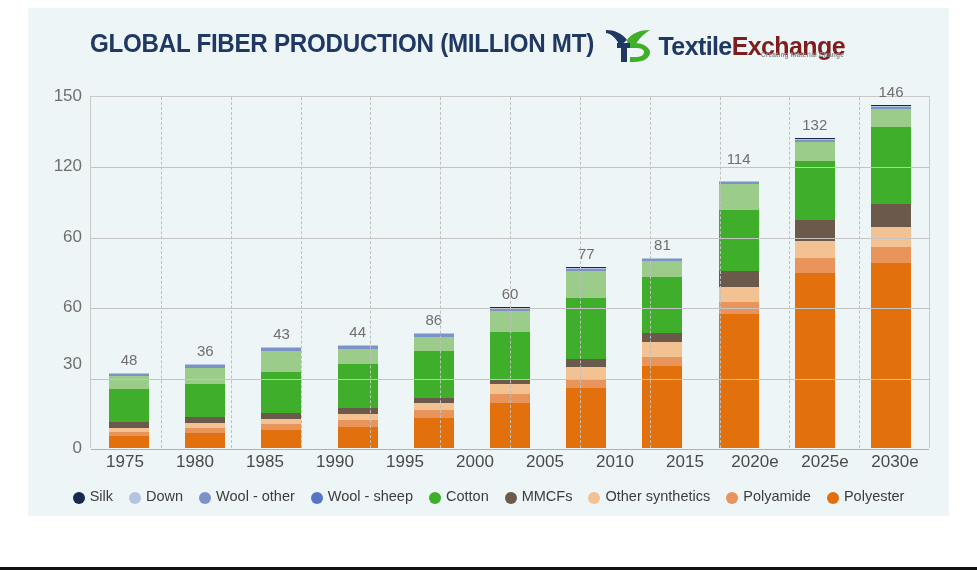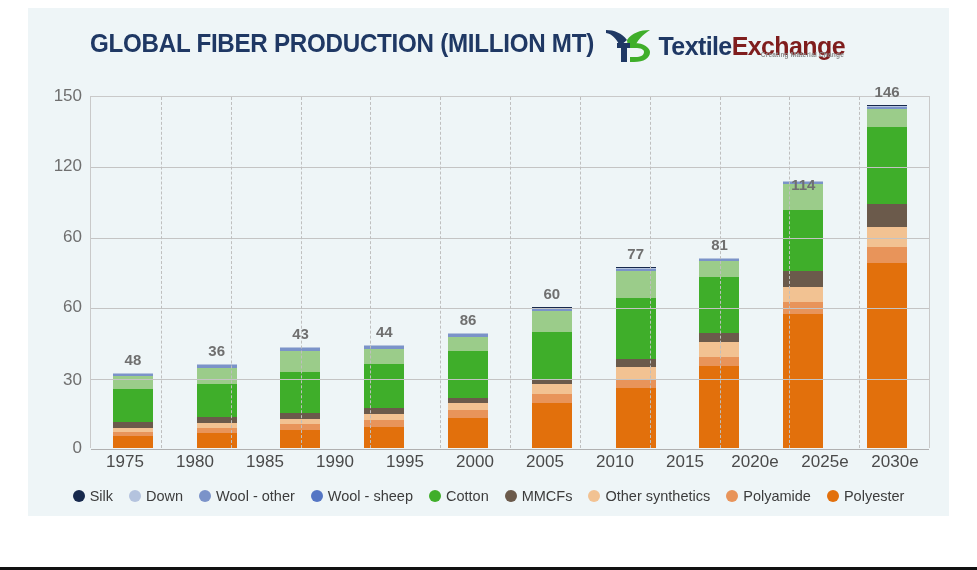--- a/index.html
+++ b/index.html
@@ -137,21 +137,20 @@
     align-items: flex-end;
   }
   .barcol {
     flex: 1 1 0;
     height: 100%;
     position: relative;
     display: flex;
     flex-direction: column;
     justify-content: flex-end;
     align-items: center;
-    font-weight: bold;
   }
   .bar {
     width: 40px;
     display: flex;
     flex-direction: column-reverse;
     position: relative;
   }
   .seg { width: 100%; }
   .bar-total {
     position: absolute;
@@ -183,21 +182,21 @@
     top: 412px;
     width: 921px;
     display: flex;
     justify-content: center;
     align-items: center;
     gap: 16px;
     flex-wrap: nowrap;
   }
   .legend-item {
     display: flex;
-    align-items: center;
+    align-items: flex-end;
     gap: 5px;
     white-space: nowrap;
   }
   .legend-dot {
     width: 12px;
     height: 12px;
     border-radius: 50%;
     flex: none;
   }
   .legend-label {
@@ -238,21 +237,21 @@
         <div class="logo-text">
           <span class="logo-textile">Textile</span><span class="logo-exchange">Exchange</span>
           <span class="logo-tag">Creating Material Change</span>
         </div>
       </div>
     </div>
 
     <div class="plot-wrap">
       <div class="axis-y" id="y-axis">
           <div class="ytick" style="top: 352px;">0</div>
-          <div class="ytick" style="top: 284px;">30</div>
+          <div class="ytick" style="top: 268px;">30</div>
           <div class="ytick" style="top: 211.2px;">60</div>
           <div class="ytick" style="top: 140.8px;">60</div>
           <div class="ytick" style="top: 70.4px;">120</div>
           <div class="ytick" style="top: 0px;">150</div>
         </div>
       <div class="plot" id="plot">
         <div class="bars" id="bars">
             <div class="barcol">
               <div class="bar">
                 <div class="seg" title="Polyester: 5" style="height: 11.7333px; background: rgb(226, 112, 12);"></div>
@@ -369,21 +368,35 @@
               <div class="bar">
                 <div class="seg" title="Polyester: 57" style="height: 133.76px; background: rgb(226, 112, 12);"></div>
                 <div class="seg" title="Polyamide: 5.3" style="height: 12.4373px; background: rgb(232, 148, 90);"></div>
                 <div class="seg" title="Other synthetics: 6.5" style="height: 15.2533px; background: rgb(242, 194, 146);"></div>
                 <div class="seg" title="MMCFs: 6.5" style="height: 15.2533px; background: rgb(107, 90, 75);"></div>
                 <div class="seg" title="Cotton: 26" style="height: 61.0133px; background: rgb(63, 174, 42);"></div>
                 <div class="seg" title="Wool - sheep: 11.2" style="height: 26.2827px; background: rgb(155, 204, 138);"></div>
                 <div class="seg" title="Wool - other: 1" style="height: 2.34667px; background: rgb(123, 147, 201);"></div>
                 <div class="seg" title="Down: 0.3" style="height: 0.704px; background: rgb(180, 195, 222);"></div>
                 <div class="seg" title="Silk: 0.2" style="height: 0.469333px; background: rgb(23, 41, 77);"></div>
-                <div class="bar-total" style="bottom: 255px;">114</div>
+                <div class="bar-total" style="bottom: 281px;">114</div>
+              </div>
+            </div>
+            <div class="barcol">
+              <div class="bar">
+                <div class="seg" title="Polyester: 74.5" style="height: 174.827px; background: rgb(226, 112, 12);"></div>
+                <div class="seg" title="Polyamide: 6.3" style="height: 14.784px; background: rgb(232, 148, 90);"></div>
+                <div class="seg" title="Other synthetics: 7.4" style="height: 17.3653px; background: rgb(242, 194, 146);"></div>
+                <div class="seg" title="MMCFs: 8.8" style="height: 20.6507px; background: rgb(107, 90, 75);"></div>
+                <div class="seg" title="Cotton: 25.3" style="height: 59.3707px; background: rgb(63, 174, 42);"></div>
+                <div class="seg" title="Wool - sheep: 8.2" style="height: 19.2427px; background: rgb(155, 204, 138);"></div>
+                <div class="seg" title="Wool - other: 0.9" style="height: 2.112px; background: rgb(123, 147, 201);"></div>
+                <div class="seg" title="Down: 0.3" style="height: 0.704px; background: rgb(180, 195, 222);"></div>
+                <div class="seg" title="Silk: 0.3" style="height: 0.704px; background: rgb(23, 41, 77);"></div>
+                <div class="bar-total" style="bottom: 314.76px;">132</div>
               </div>
             </div>
             <div class="barcol">
               <div class="bar">
                 <div class="seg" title="Polyester: 79" style="height: 185.387px; background: rgb(226, 112, 12);"></div>
                 <div class="seg" title="Polyamide: 6.8" style="height: 15.9573px; background: rgb(232, 148, 90);"></div>
                 <div class="seg" title="Other synthetics: 8.2" style="height: 19.2427px; background: rgb(242, 194, 146);"></div>
                 <div class="seg" title="MMCFs: 9.8" style="height: 22.9973px; background: rgb(107, 90, 75);"></div>
                 <div class="seg" title="Cotton: 33" style="height: 77.44px; background: rgb(63, 174, 42);"></div>
                 <div class="seg" title="Wool - sheep: 7.5" style="height: 17.6px; background: rgb(155, 204, 138);"></div>

